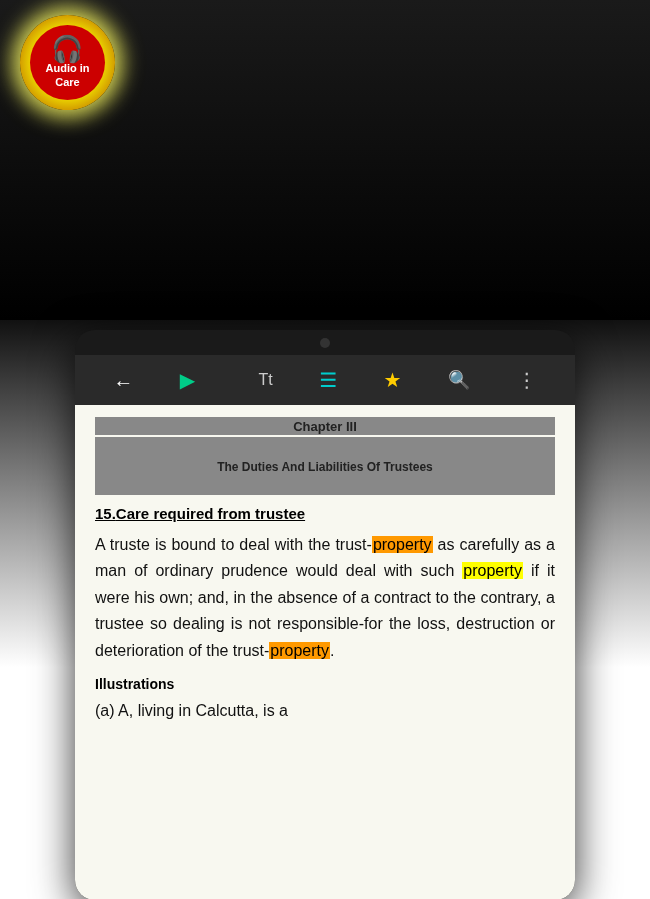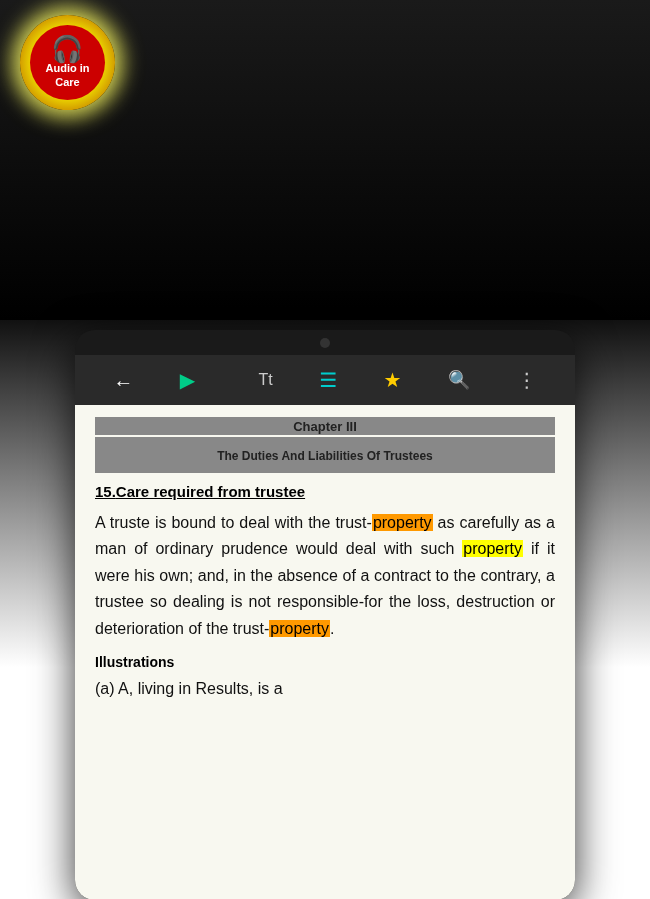--- a/index.html
+++ b/index.html
@@ -153,21 +153,21 @@
     }
 
     .chapter-title {
       font-weight: bold;
       font-size: 13px;
       color: #222;
     }
 
     .chapter-subtitle {
       background: #888;
-      padding: 9px 10px;
+      padding: 20px 10px;
       text-align: center;
       margin-bottom: 10px;
     }
 
     .chapter-subtitle-text {
       font-weight: bold;
       font-size: 12px;
       color: #222;
     }
 
@@ -250,17 +250,17 @@
       <div class="section-heading">
         <span>15.</span><span>Care required from trustee</span>
       </div>
 
       <div class="body-text">
         A truste is bound to deal with the trust-<span class="highlight-orange">property</span> as carefully as a man of ordinary prudence would deal with such <span class="highlight-yellow">property</span> if it were his own; and, in the absence of a contract to the contrary, a trustee so dealing is not responsible-for the loss, destruction or deterioration of the trust-<span class="highlight-orange">property</span>.
       </div>
 
       <div class="illustrations-heading">Illustrations</div>
 
-      <div class="body-text">(a) A, living in Results, is a</div>
+      <div class="body-text">(a) A, living in Calcutta, is a</div>
 
     </div>
   </div>
 </div>
 
 </body></html>

